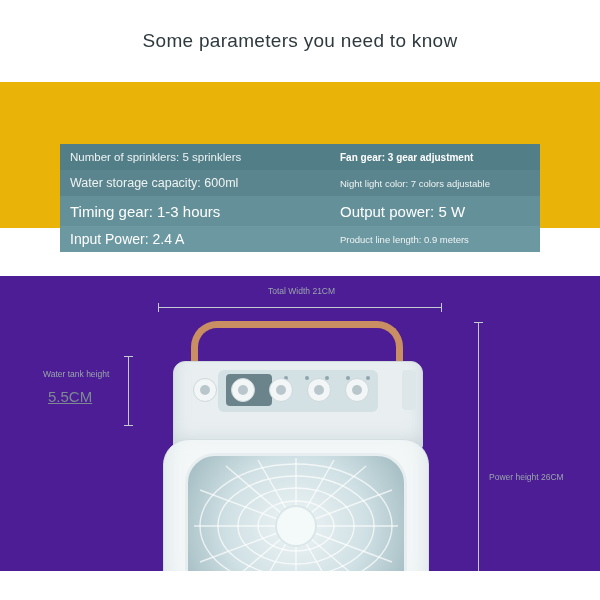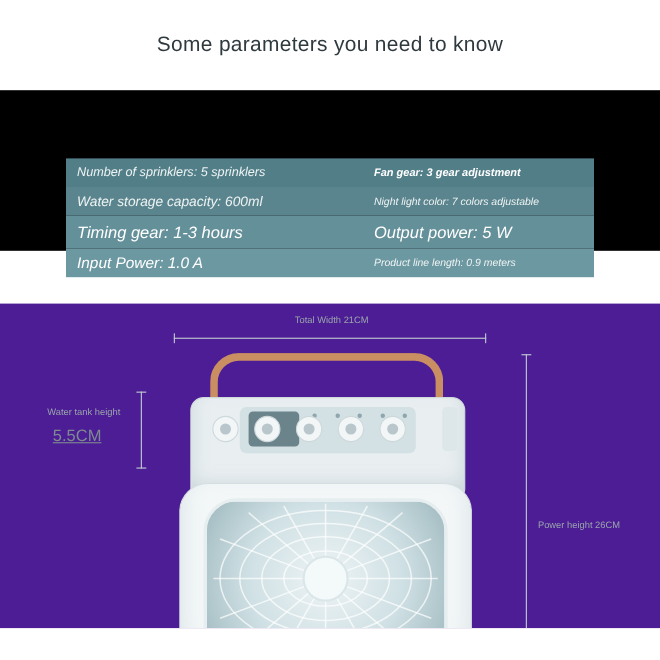--- a/index.html
+++ b/index.html
@@ -34,22 +34,21 @@
     font-size: 19px;
     color: #2f3a3f;
     letter-spacing: 0.3px;
     font-weight: 400;
   }
   
   .spec-band {
     position: absolute;
     left: 0; top: 82px;
     width: 600px; height: 146px;
-    background: #000000;
-    font-style: italic;
+    background: #eab308;
   }
   .spec-table {
     position: absolute;
     left: 60px; top: 62px;
     width: 480px;
     border-collapse: collapse;
   }
   .spec-row { display: flex; }
   .cell {
     box-sizing: border-box;
@@ -270,21 +269,21 @@
         <div class="cell left">Water storage capacity: 600ml</div>
         <div class="cell right">Night light color: 7 colors adjustable</div>
       </div>
 
       <div class="spec-row row2">
         <div class="cell left">Timing gear: 1-3 hours</div>
         <div class="cell right">Output power: 5 W</div>
       </div>
 
       <div class="spec-row row3">
-        <div class="cell left">Input Power: 1.0 A</div>
+        <div class="cell left">Input Power: 2.4 A</div>
         <div class="cell right">Product line length: 0.9 meters</div>
       </div>
 
     </div>
   </div>
 
   <div class="photo">
 
     <div class="meas-label" style="left:268px; top:10px;">Total Width 21CM</div>
     <div class="line-h" style="left:158px; top:31px; width:284px;"></div>

